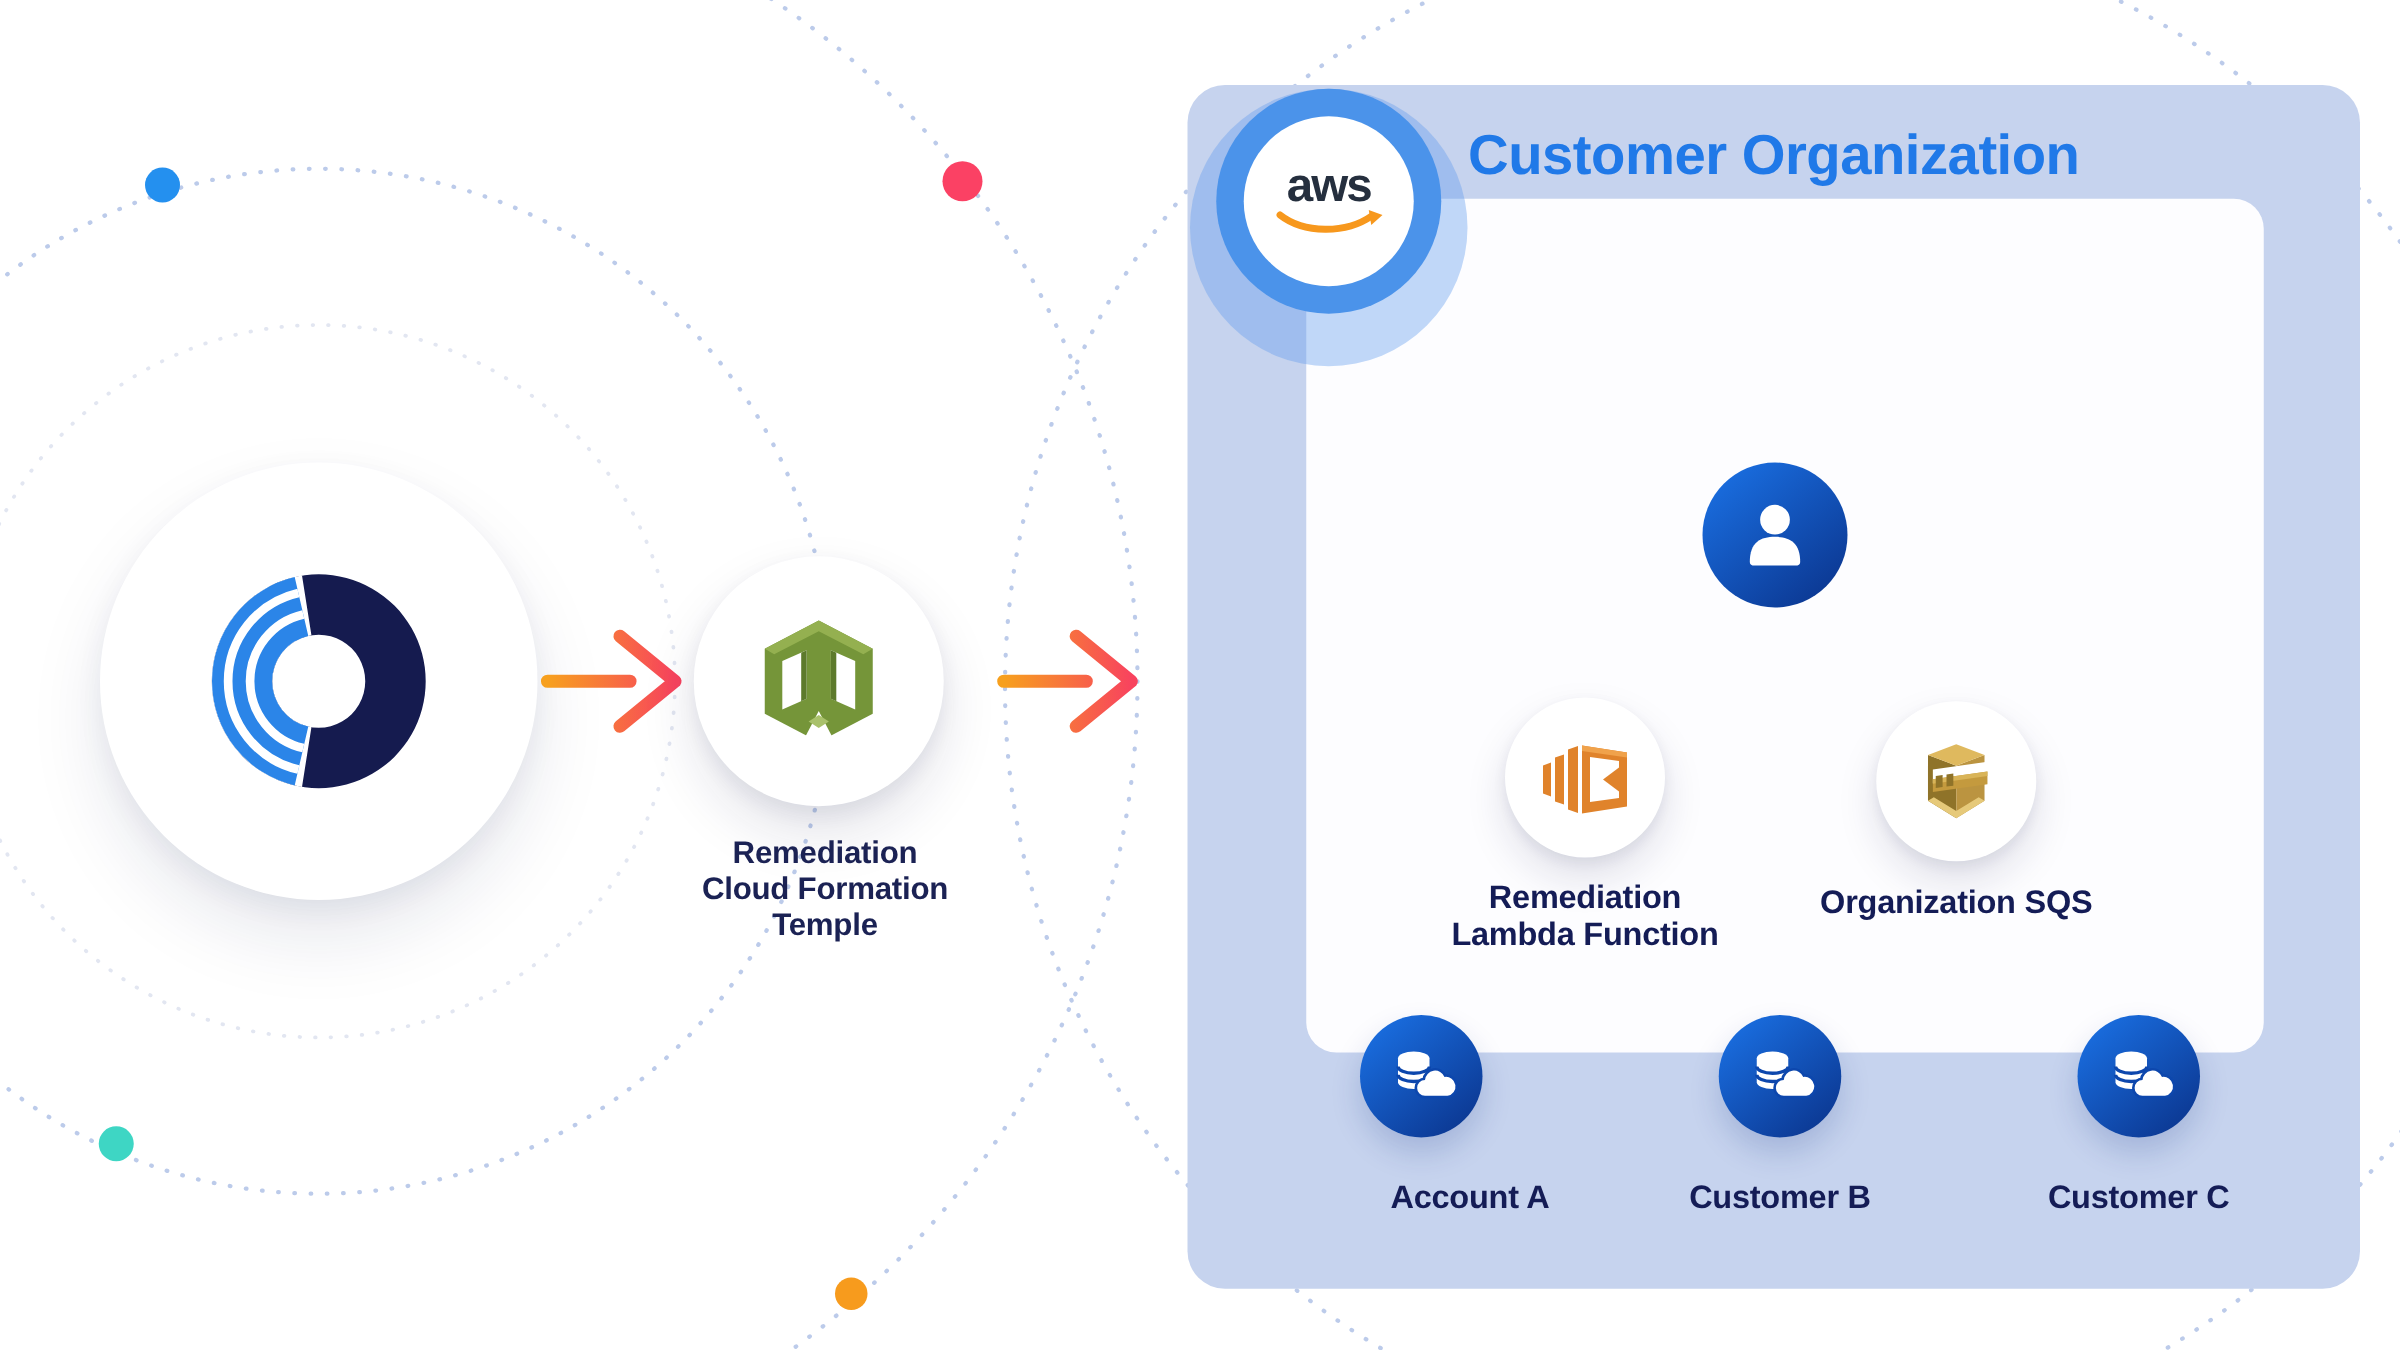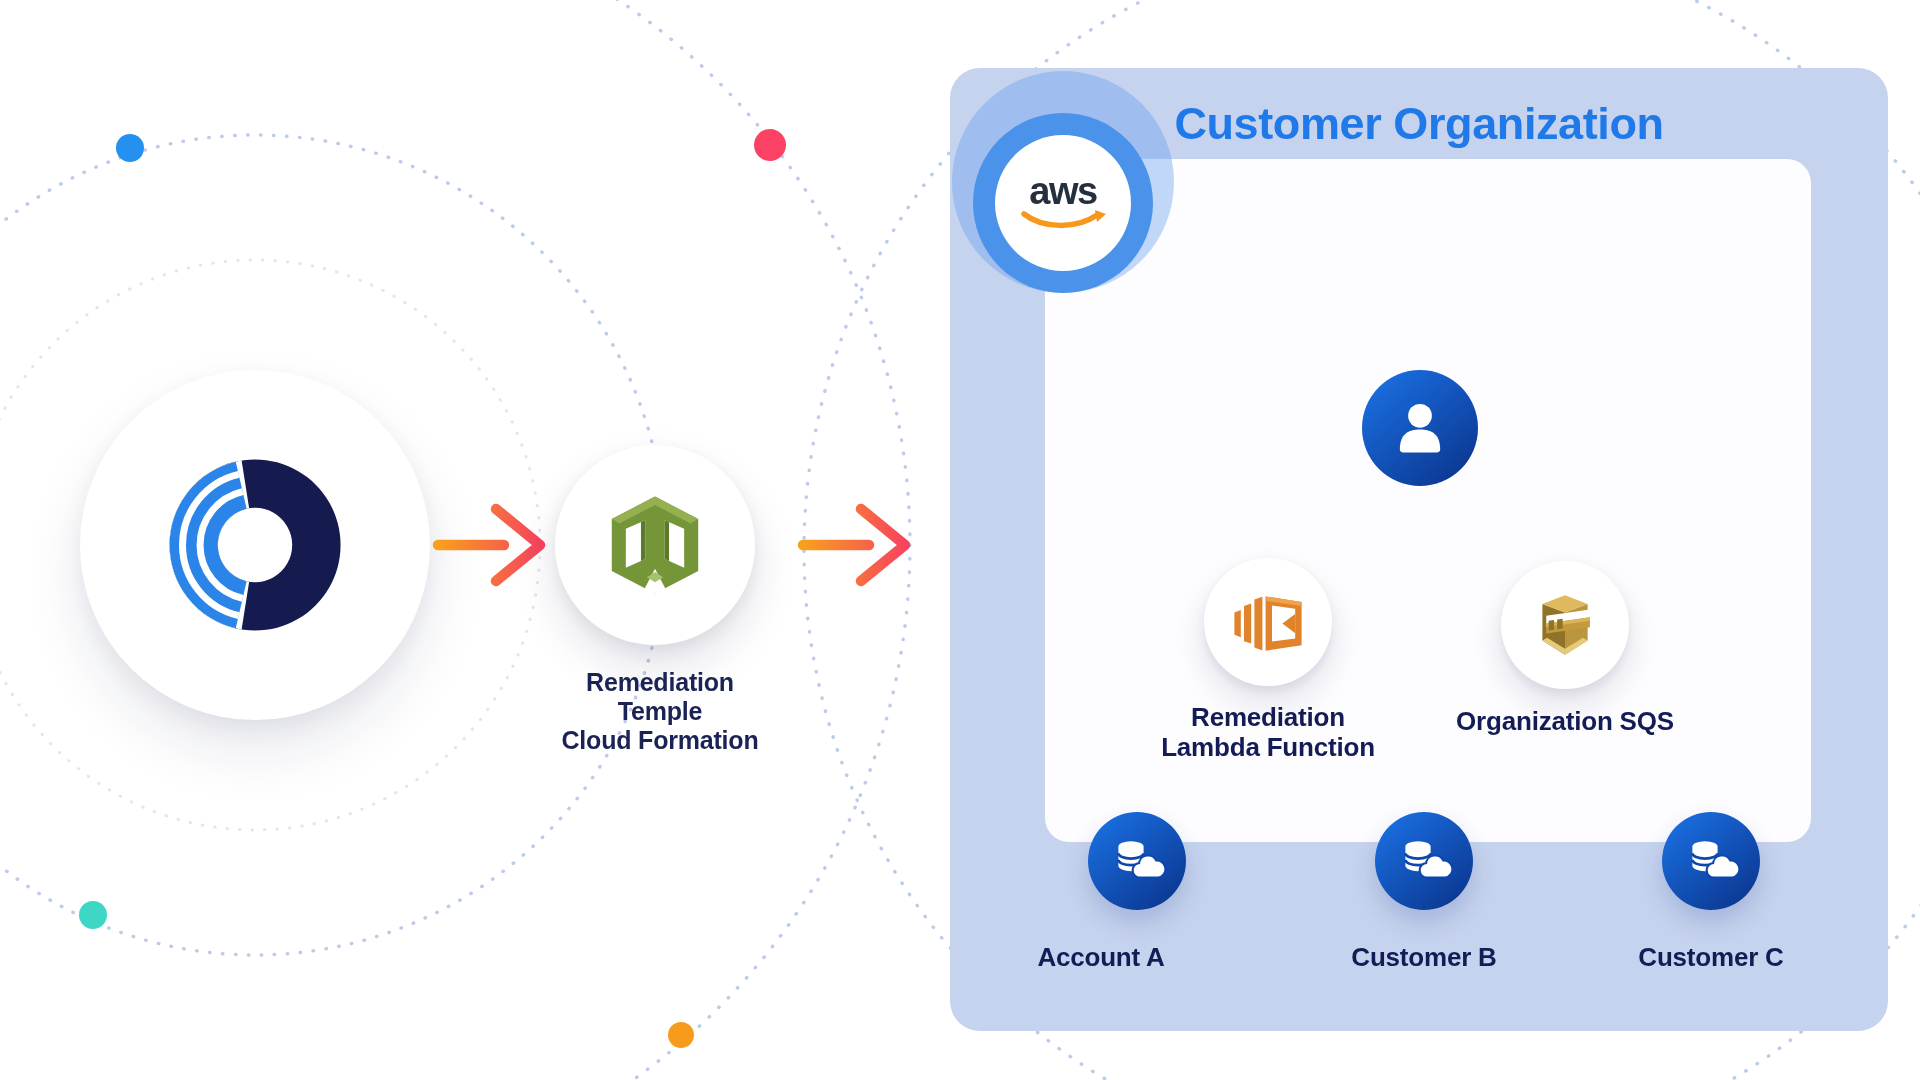--- a/index.html
+++ b/index.html
@@ -68,28 +68,28 @@
   .lambda-circle{left:1204px;top:558px;width:128px;height:128px;}
   .lambda-label{left:1108px;top:702px;width:320px;}
   .sqs-circle{left:1501px;top:561px;width:128px;height:128px;}
   .sqs-label{left:1405px;top:706px;width:320px;}
 
   .account-circle{width:98px;height:98px;z-index:3;box-shadow:0 12px 24px rgba(10,45,130,.18);}
   .acct-a{left:1088px;top:812px;}
   .acct-b{left:1375px;top:812px;}
   .acct-c{left:1662px;top:812px;}
   .account-label{z-index:3;font-size:26px;font-weight:600;width:260px;}
-  .acct-a-label{left:971px;top:942px;}
+  .acct-a-label{left:1046px;top:942px;}
   .acct-b-label{left:1294px;top:942px;}
   .acct-c-label{left:1581px;top:942px;}
 
   
   .badge-halo{
     left:952px;top:71px;width:222px;height:222px;border-radius:50%;
-    background:rgba(99,158,238,.40);z-index:4;display:flex;align-items:flex-end;justify-content:center;
+    background:rgba(99,158,238,.40);z-index:4;display:flex;align-items:flex-start;justify-content:center;
   }
   .badge-ring{
     width:180px;height:180px;border-radius:50%;background:#4b93ea;
     display:flex;align-items:center;justify-content:center;
   }
   .badge-core{
     width:136px;height:136px;border-radius:50%;background:#ffffff;
     display:flex;flex-direction:column;align-items:center;justify-content:center;
   }
   .aws-word{font-size:38px;font-weight:700;color:#252f3e;letter-spacing:-1.5px;line-height:36px;}
@@ -143,22 +143,22 @@
       <polygon fill="#ffffff" points="23,35 41,27 41,63 23,71"></polygon>
       <polygon fill="#5d7a2c" points="37,28.8 41,27 41,63 37,64.8"></polygon>
       <polygon fill="#ffffff" points="59,27 77,35 77,71 59,63"></polygon>
       <polygon fill="#5d7a2c" points="59,27 63,28.8 63,64.8 59,63"></polygon>
       <polygon fill="#ffffff" points="38,95 50,72 62,95"></polygon>
       <polygon fill="#a9c16b" points="50,75 57.5,79.8 50,84.6 42.5,79.8"></polygon>
     </svg>
   </div>
   <div class="abs cf-label">
     <div>Remediation</div>
+    <div>Cloud Formation</div>
     <div>Temple</div>
-    <div>Cloud Formation</div>
   </div>
 
   <svg class="abs arrow" style="left:795px;top:495px;" width="120" height="100" viewBox="0 0 120 100">
     <defs>
       <linearGradient id="agrad2" x1="0" y1="0" x2="1" y2="0">
         <stop offset="0" stop-color="#f7a01e"></stop>
           <stop offset="1" stop-color="#f8435e"></stop>
       </linearGradient>
     </defs>
     <path d="M8,50 H74 M66,14 L110,50 L66,86" fill="none" stroke="url(#agrad2)" stroke-width="10.5" stroke-linecap="round" stroke-linejoin="round"></path>

